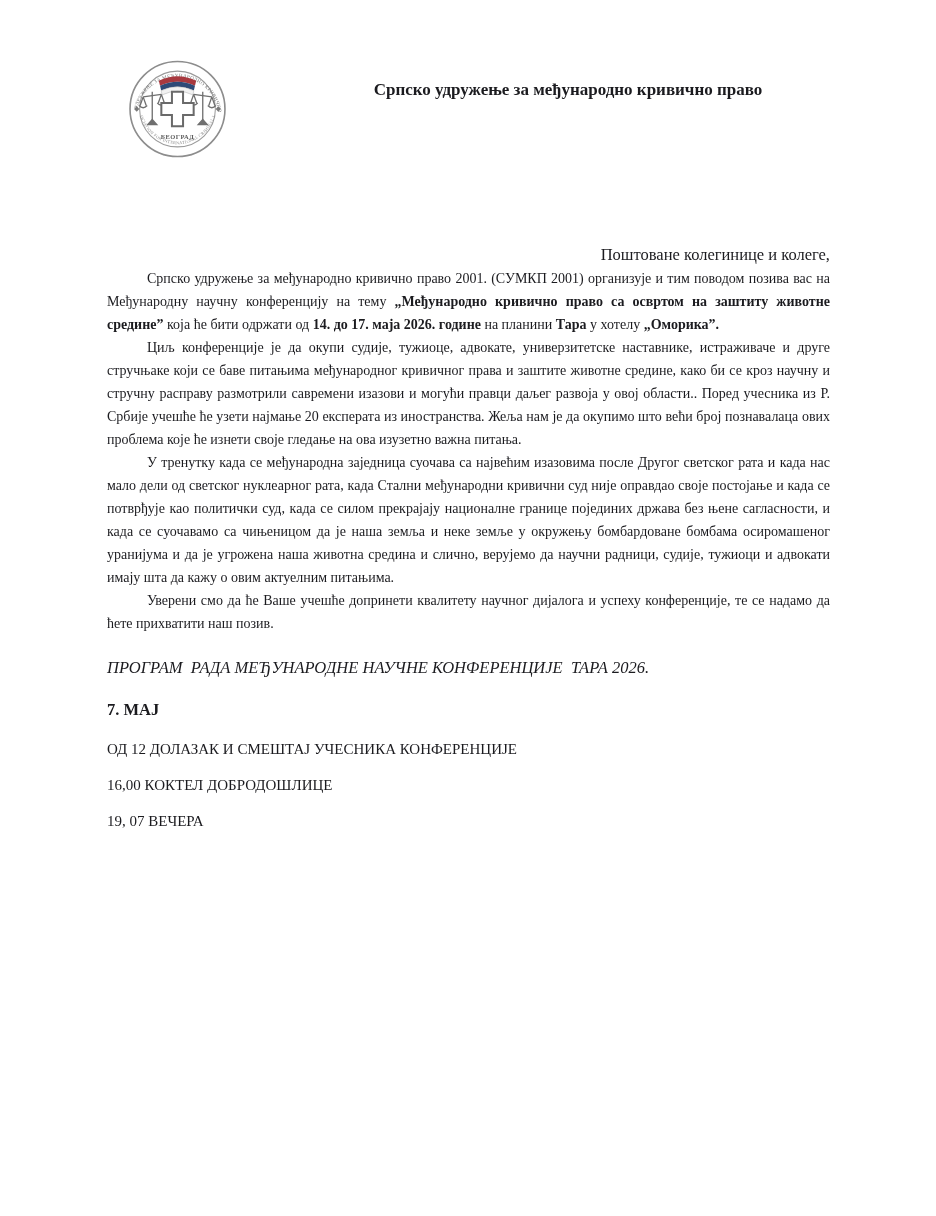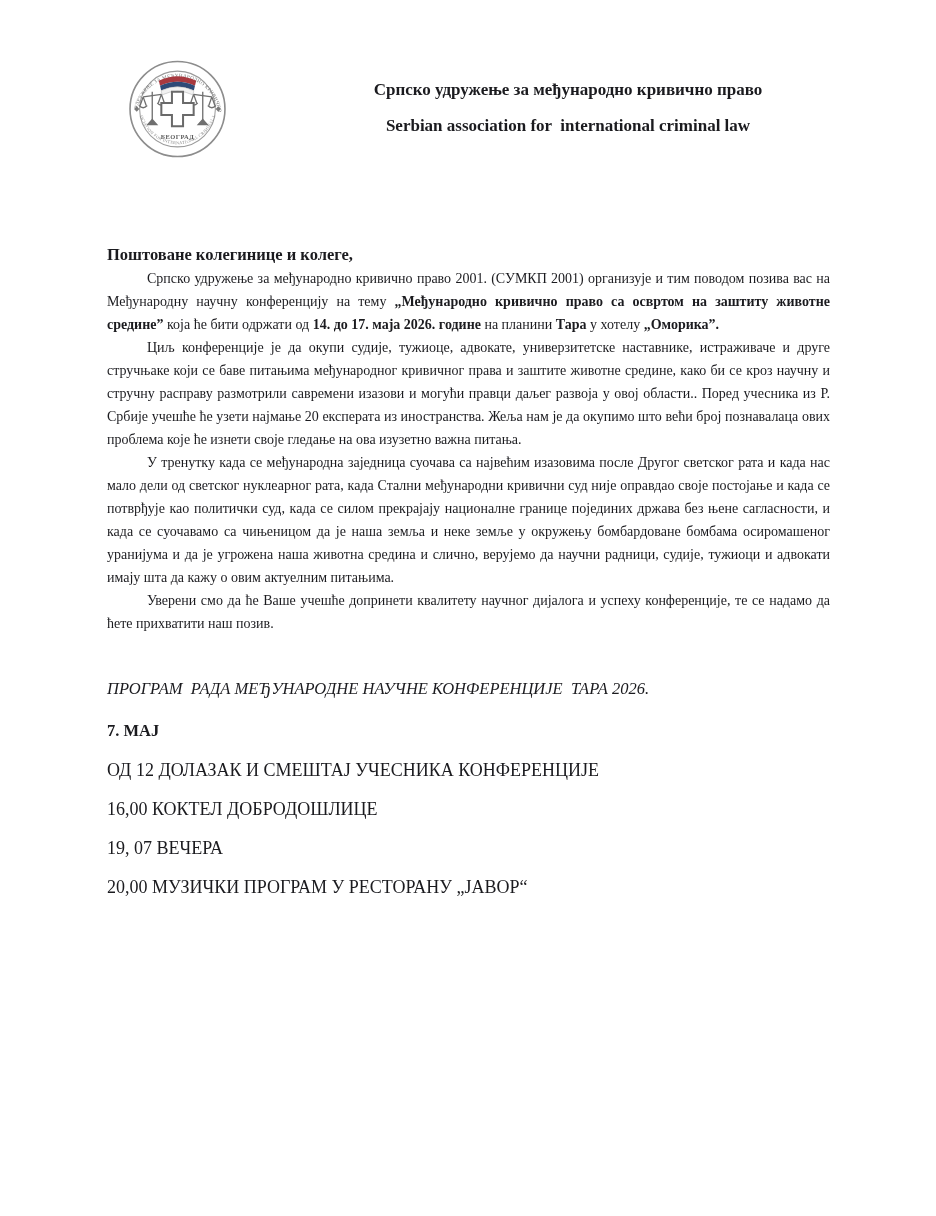--- a/index.html
+++ b/index.html
@@ -32,51 +32,52 @@
     margin-top: 22px;
     font-weight: bold;
     font-size: 17px;
     line-height: 20px;
   }
   .org-title-sr { margin-bottom: 16px; white-space: pre-wrap; }
   .org-title-en { white-space: pre-wrap; }
   
   .doc-body p { margin: 0; }
   .salutation {
-    font-weight: bold;
+    font-weight: normal;
     font-size: 16.5px;
     line-height: 25px;
     margin-bottom: 12px;
+    text-align: right;
   }
   .para {
     font-size: 14px;
     line-height: 23px;
     text-align: justify;
     text-indent: 40px;
     margin-bottom: 16px;
   }
-  .para.last { margin-bottom: 44px; }
+  .para.last { margin-bottom: 23px; }
   .para b { font-weight: bold; }
   
   .prog-heading {
     font-weight: normal;
     font-style: italic;
     font-size: 16.5px;
     line-height: 20px;
     margin-bottom: 22px;
     white-space: pre-wrap;
   }
   .prog-day {
     font-weight: bold;
     font-size: 16.5px;
     line-height: 20px;
     margin-bottom: 19px;
   }
   .prog-item {
-    font-size: 18px;
+    font-size: 15px;
     line-height: 21px;
     margin-bottom: 14px;
     white-space: pre-wrap;
   }
 </style>
 </head>
 <body>
 
 <div class="page">
 
@@ -126,21 +127,20 @@
           <path d="M 70.5 65.5 L 79.5 65.5 L 75 60.5 Z" fill="#6f6f6f"></path>
         </g>
 
         <path d="M 44.5 33 H 55.5 V 44 H 66 V 56 H 55.5 V 67 H 44.5 V 56 H 34 V 44 H 44.5 Z" fill="#ffffff" stroke="#6a6a6a" stroke-width="2"></path>
 
         <text x="50" y="79.5" text-anchor="middle" font-size="6.4" font-weight="bold" fill="#5a5a5a" letter-spacing="0.5" font-family="Liberation Serif, serif">БЕОГРАД</text>
       </svg>
     </div>
     <div class="org-titles">
       <div class="org-title-sr">Српско удружење за међународно кривично право</div>
-      <div class="org-title-en">Serbian association for  international criminal law</div>
     </div>
   </div>
 
   <div class="doc-body">
     <p class="salutation">Поштоване колегинице и колеге,</p>
 
     <p class="para"><span>Српско удружење за међународно кривично право 2001. (СУМКП 2001)  организује и тим поводом позива вас на Међународну научну конференцију на тему </span><b>„Међународно кривично право са освртом на заштиту животне средине”</b><span> која ће бити одржати од </span><b>14. до 17. маја 2026. године</b><span> на планини </span><b>Тара</b><span> у хотелу </span><b>„Оморика”.</b></p>
 
     <p class="para">Циљ конференције је да окупи судије, тужиоце, адвокате, универзитетске наставнике, истраживаче и друге стручњаке који се баве питањима међународног кривичног права и заштите животне средине, како би се кроз научну и стручну расправу размотрили савремени изазови и могући правци даљег развоја у овој области.. Поред учесника из Р. Србије учешће ће узети најмање 20 експерата из иностранства. Жеља нам је да окупимо што већи број познавалаца ових проблема које ће изнети своје гледање на ова изузетно важна питања.</p>
 
@@ -148,16 +148,15 @@
 
     <p class="para last">Уверени смо да ће Ваше учешће допринети квалитету научног дијалога и успеху конференције, те се надамо да ћете прихватити наш позив.</p>
   </div>
 
   <div class="program">
     <p class="prog-heading">ПРОГРАМ  РАДА МЕЂУНАРОДНЕ НАУЧНЕ КОНФЕРЕНЦИЈЕ  ТАРА 2026.</p>
     <p class="prog-day">7. МАЈ</p>
     <p class="prog-item">ОД 12 ДОЛАЗАК И СМЕШТАЈ УЧЕСНИКА КОНФЕРЕНЦИЈЕ</p>
     <p class="prog-item">16,00 КОКТЕЛ ДОБРОДОШЛИЦЕ</p>
     <p class="prog-item">19, 07 ВЕЧЕРА</p>
-    <p class="prog-item">20,00 МУЗИЧКИ ПРОГРАМ У РЕСТОРАНУ „ЈАВОР“</p>
   </div>
 
 </div>
 
 </body></html>

